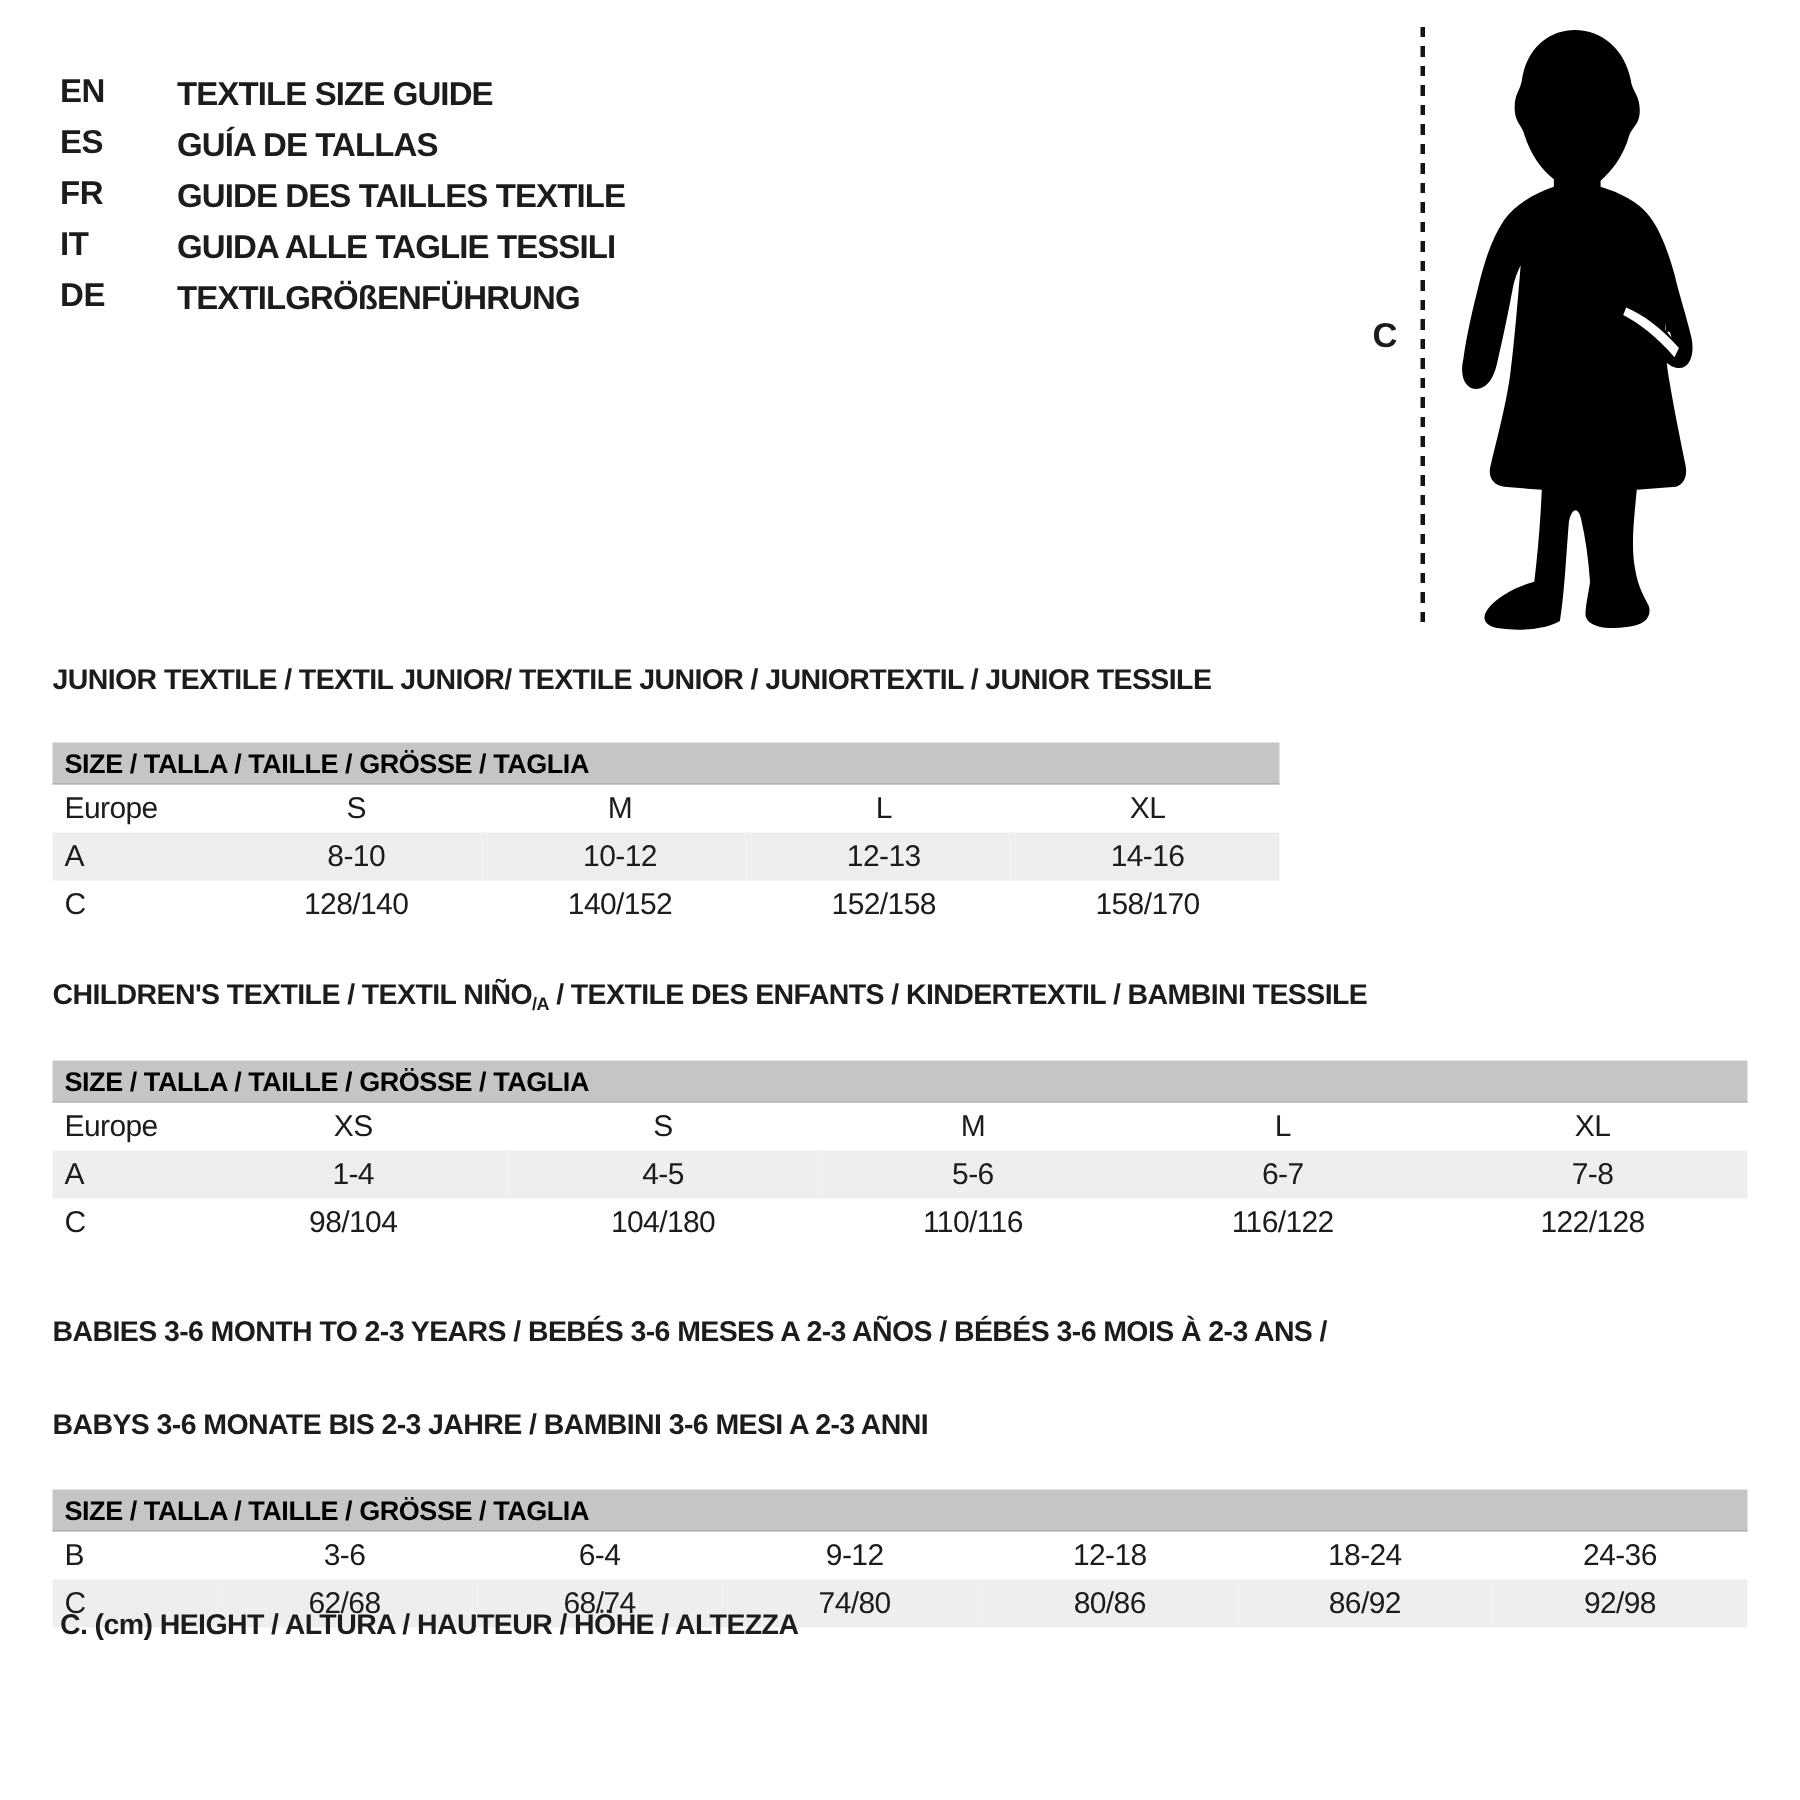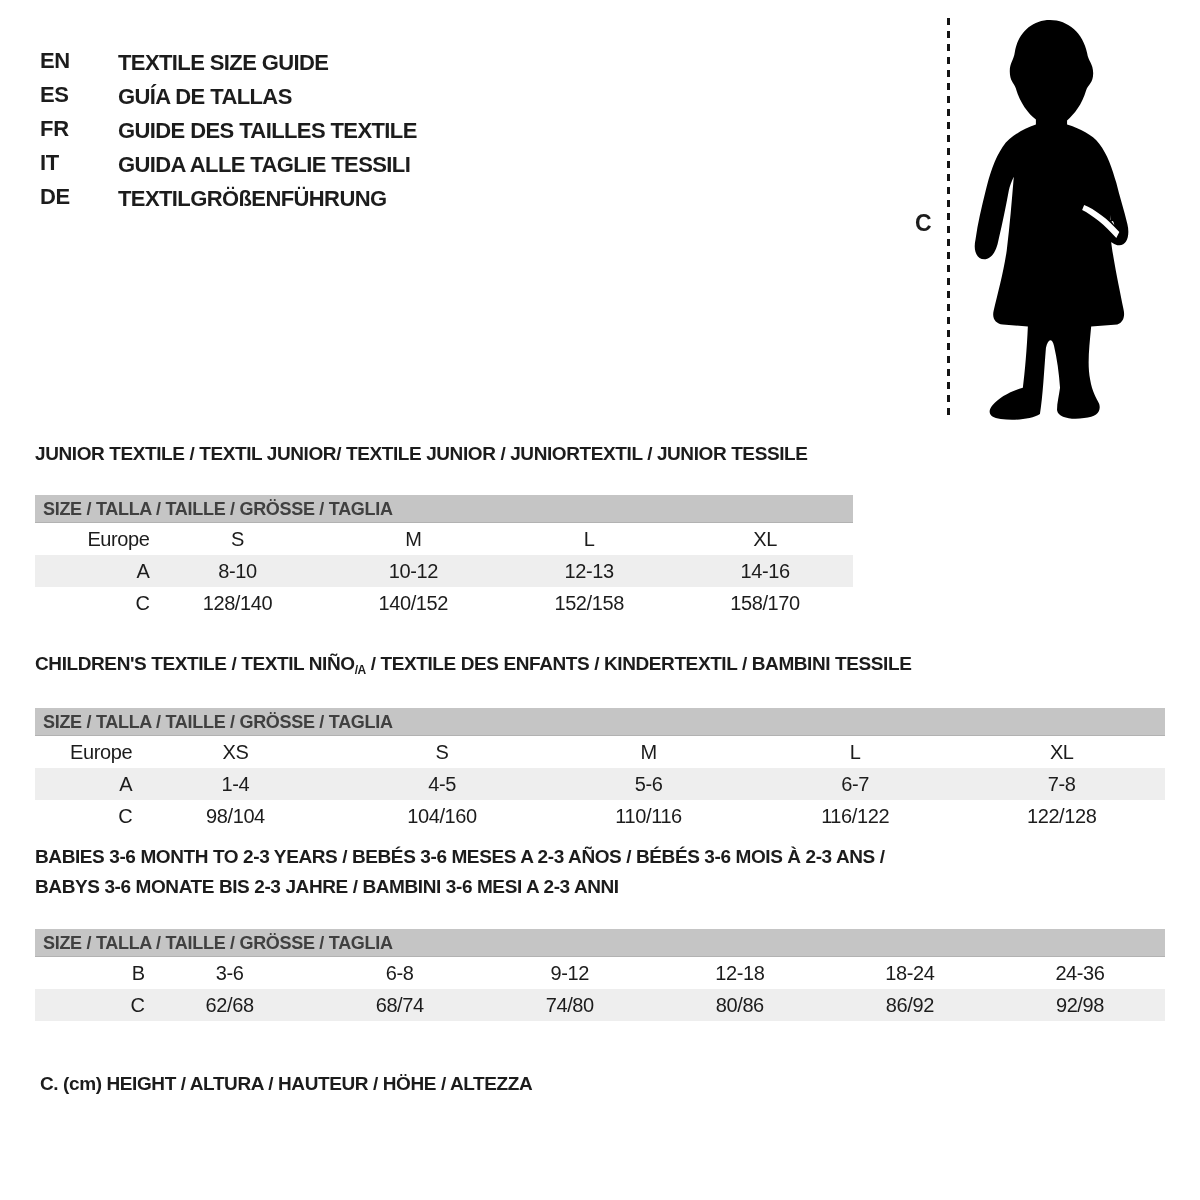--- a/index.html
+++ b/index.html
@@ -25,34 +25,34 @@
     position:absolute; left:42px; top:6px; width:3px; height:400px;
     background:repeating-linear-gradient(to bottom, #141414 0 7px, transparent 7px 13px);
   }
   .silhouette { position:absolute; left:64px; top:6px; }
 
   
   .section-title { font-size:19px; font-weight:700; letter-spacing:-0.4px; line-height:24px;margin-top:12px; }
   .title-sub { font-size:12px; font-weight:700; vertical-align:-4px; }
   .size-bar {
     height:28px; line-height:28px; background:#c5c5c5; border-bottom:1px solid #b2b2b2;
-    font-size:18px; font-weight:700; letter-spacing:-0.3px; color:#404040; padding-left:8px;
+    font-size:18px; font-weight:700; letter-spacing:-0.3px; color:#000000; padding-left:8px;
   }
   table { border-collapse:collapse; width:100%; table-layout:fixed; }
   td { height:32px; font-size:20px; font-weight:400; letter-spacing:-0.4px; text-align:center; vertical-align:middle; }
-  td.rowlabel { text-align:right; padding-left:8px; }
+  td.rowlabel { text-align:left; padding-left:8px; }
   tr.shade td { background:#eeeeee; }
 
   .junior-section   { left:35px; top:430px; width:818px; }
   .junior-section .size-bar { margin-top:29px; }
   .children-section { left:35px; top:640px; width:1130px; }
   .children-section .size-bar { margin-top:26px; }
   .babies-section   { left:35px; top:842px; width:1130px; }
   .babies-section .size-bar { margin-top:27px; }
-  .babies-title-line { font-size:19px; font-weight:700; letter-spacing:-0.4px; line-height:30px; }
+  .babies-title-line { font-size:19px; font-weight:700; letter-spacing:-0.4px; line-height:30px;margin-top:32px; }
 
   
   .legend { left:40px; top:1066px; }
   .legend-line { font-size:19px; font-weight:700; letter-spacing:-0.4px; line-height:35px; }
 </style>
 </head>
 <body>
 
 <div class="abs lang-list">
   <div class="lang-row">
@@ -201,21 +201,21 @@
       <td class="rowlabel">A</td>
       <td>1-4</td>
       <td>4-5</td>
       <td>5-6</td>
       <td>6-7</td>
       <td>7-8</td>
     </tr>
     <tr>
       <td class="rowlabel">C</td>
       <td>98/104</td>
-      <td>104/160</td>
+      <td>104/180</td>
       <td>110/116</td>
       <td>116/122</td>
       <td>122/128</td>
     </tr>
   </tbody>
     </table>
 </div>
 
 <div class="abs babies-section">
   <div class="babies-title-line">BABIES 3-6 MONTH TO 2-3 YEARS / BEBÉS 3-6 MESES A 2-3 AÑOS / BÉBÉS 3-6 MOIS À 2-3 ANS /</div>
@@ -228,21 +228,21 @@
         <col style="width:15.05%">
         <col style="width:15.05%">
         <col style="width:15.05%">
         <col style="width:15.05%">
         <col style="width:15.05%">
       </colgroup>
     <tbody>
         <tr>
       <td class="rowlabel">B</td>
       <td>3-6</td>
-      <td>6-8</td>
+      <td>6-4</td>
       <td>9-12</td>
       <td>12-18</td>
       <td>18-24</td>
       <td>24-36</td>
     </tr>
     <tr class="shade">
       <td class="rowlabel">C</td>
       <td>62/68</td>
       <td>68/74</td>
       <td>74/80</td>

